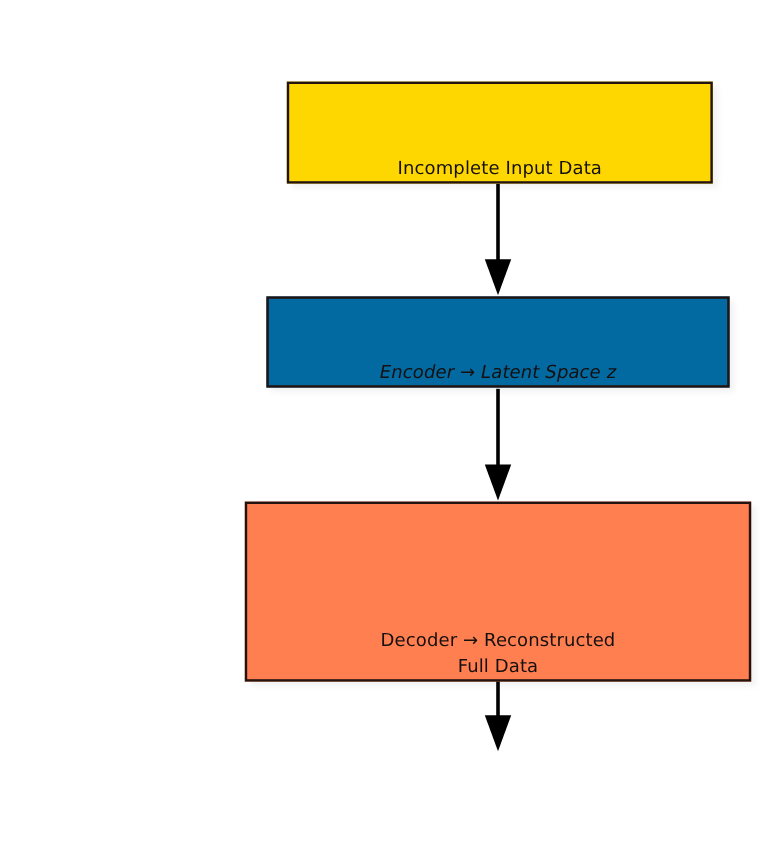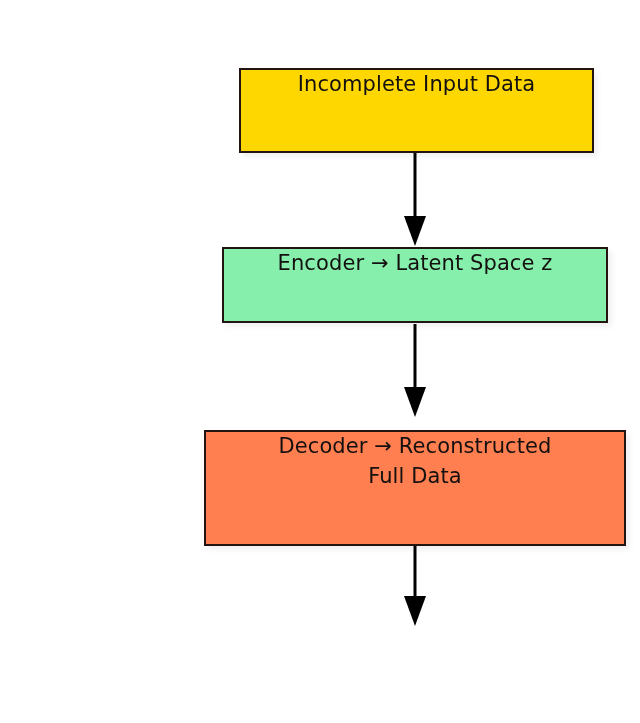--- a/index.html
+++ b/index.html
@@ -18,26 +18,26 @@
     width: 640px;
     height: 723px;
     background: #ffffff;
   }
 
   .node {
     position: absolute;
     box-sizing: border-box;
     border: 2px solid #231411;
     display: flex;
-    align-items: flex-start;
+    align-items: flex-end;
     justify-content: center;
     text-align: center;
     color: #14100f;
     font-family: "DejaVu Sans", sans-serif;
-    font-size: 21px;
+    font-size: 15px;
     font-weight: 400;
     line-height: 1.42;
     letter-spacing: 0.1px;
     box-shadow: 4px 4px 5px rgba(0,0,0,0.055);
     white-space: pre-line;
   }
 
   .node-label {
     display: block;
     padding: 0 6px;
@@ -51,23 +51,23 @@
     height: 85px;
   }
   #node-encoder {
     left: 222px;
     top: 247px;
     width: 386px;
     height: 76px;
   }
   #node-decoder {
     left: 204px;
-    top: 430px;
+    top: 418px;
     width: 422px;
-    height: 116px;
+    height: 150px;
   }
   #node-output {
     left: 220px;
     top: 627px;
     width: 390px;
     height: 82px;
   }
 
   
   .arrow {
@@ -103,21 +103,21 @@
 
   <svg class="arrow" width="640" height="723" viewBox="0 0 640 723" aria-hidden="true">
     <line class="arrow-line" x1="415" y1="535" x2="415" y2="607" style="stroke: rgb(0, 0, 0);"></line>
     <polygon class="arrow-head" points="415,626 404,596 426,596" style="fill: rgb(0, 0, 0);"></polygon>
   </svg>
 
   <div class="node" id="node-input" style="background: rgb(255, 215, 0); border-color: rgb(35, 20, 17); color: rgb(20, 16, 15);">
     <span class="node-label">Incomplete Input Data</span>
   </div>
 
-  <div class="node" id="node-encoder" style="background: #86efac; border-color: rgb(35, 20, 17); color: rgb(20, 16, 15);">
+  <div class="node" id="node-encoder" style="background: #0369a1; border-color: rgb(35, 20, 17); color: rgb(20, 16, 15); font-style: italic;">
     <span class="node-label">Encoder → Latent Space z</span>
   </div>
 
   <div class="node" id="node-decoder" style="background: rgb(255, 127, 80); border-color: rgb(35, 20, 17); color: rgb(20, 16, 15);">
     <span class="node-label">Decoder → Reconstructed
 Full Data</span>
   </div>
 
 
 </div>

